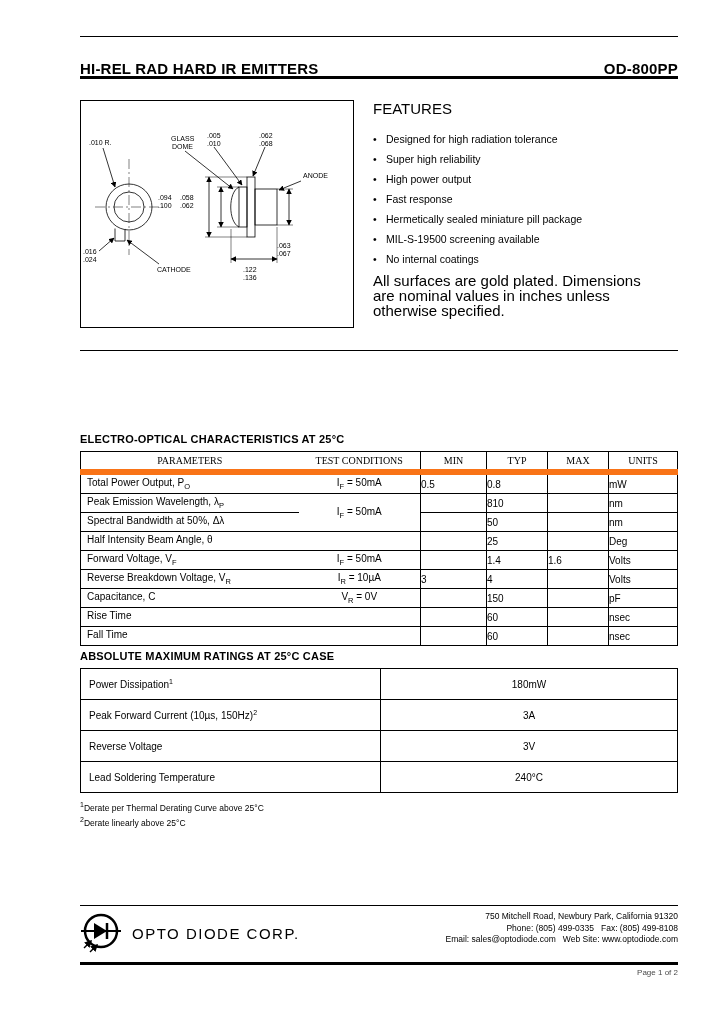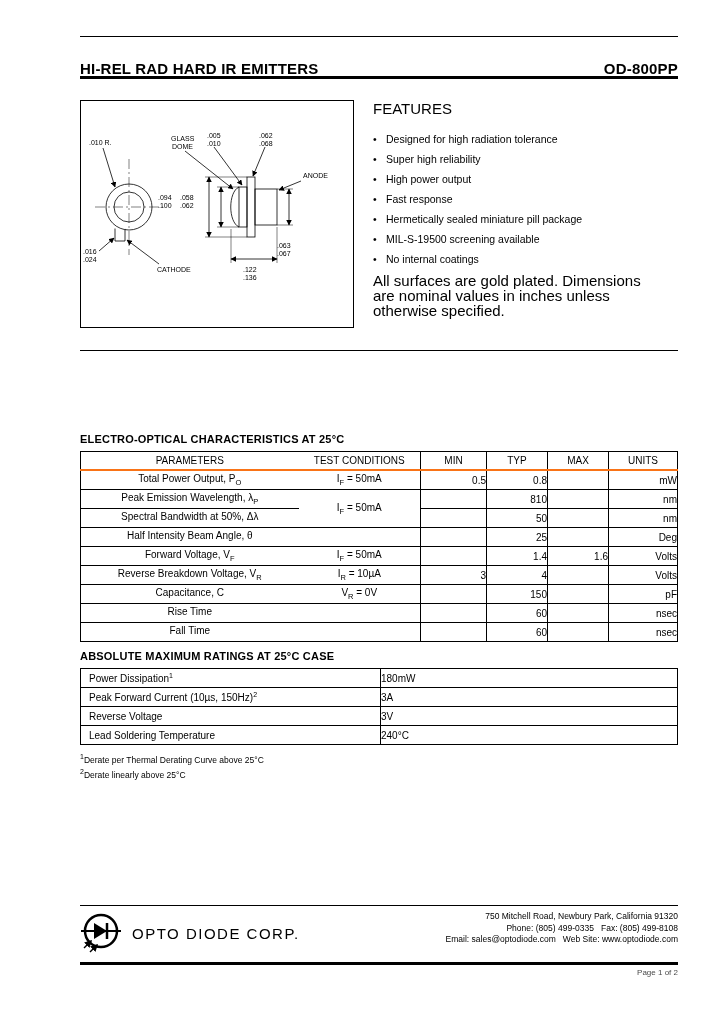--- a/index.html
+++ b/index.html
@@ -30,32 +30,32 @@
   .blt { width:13px; flex:0 0 13px; }
   .feat-note { margin-top:6px; font-size:15px; line-height:15px; width:292px; }
 
   .sec-h { font-size:11px; font-weight:bold; margin:0 0 6px 0; letter-spacing:.2px; }
   .eo  { position:absolute; left:80px; top:433px; width:648px; }
   .amr { position:absolute; left:80px; top:650px; width:598px; }
 
   table { border-collapse:collapse; table-layout:fixed; width:598px; font-size:10px; }
   .eo-t { border:1px solid #000; }
   .eo-t th { font-weight:normal; height:17px; padding:0; text-align:center;
-             border-bottom:2px solid #f97316; }
+             border-bottom:6px solid #f97316;font-family:Liberation Serif, serif; }
   .eo-t td { height:18px; border-top:1px solid #000; padding:0 6px; }
-  .eo-t td.pc { text-align:center; }
+  .eo-t td.pc { text-align:left; }
   .eo-t td.cc { text-align:center; }
-  .eo-t td.nc { text-align:right; padding:0; }
+  .eo-t td.nc { text-align:left; padding:0; }
   .vl { border-left:1px solid #000; }
   sub { font-size:7.5px; }
   sup { font-size:7px; }
 
   .amr-t { border:1px solid #000; }
   .amr-t td { border:1px solid #000; height:18px; padding:0 8px; }
-  .amr-t td.av { padding:0; }
+  .amr-t td.av { text-align:center; padding:6px; }
 
   .fns { margin-top:6px; font-size:8.5px; line-height:11px; }
 
   .footer-left { position:absolute; left:80px; top:912px; display:flex; align-items:center; }
   .company { font-size:15px; font-weight:normal; letter-spacing:1.5px; margin-left:10px; }
   .footer-right { position:absolute; right:42px; top:911px; text-align:right;
                   font-size:8.5px; line-height:11.5px; }
   .pageno { position:absolute; right:42px; top:968px; font-size:8px; color:#4a4a4a; }
 </style>
 </head>

